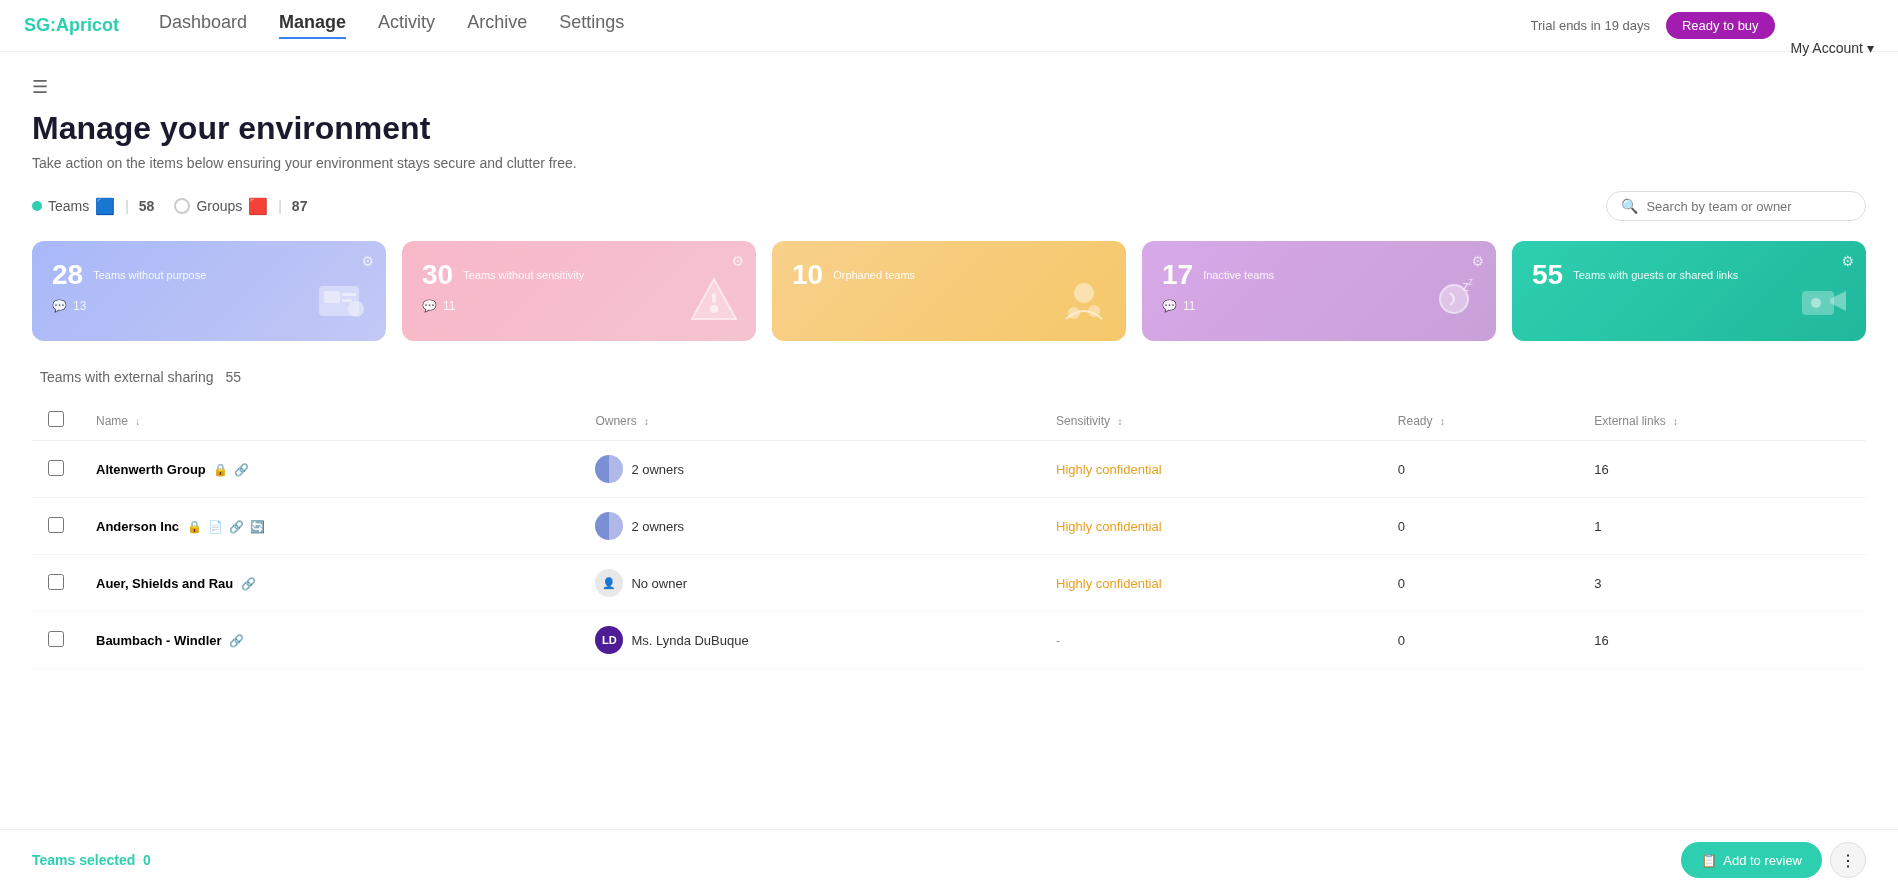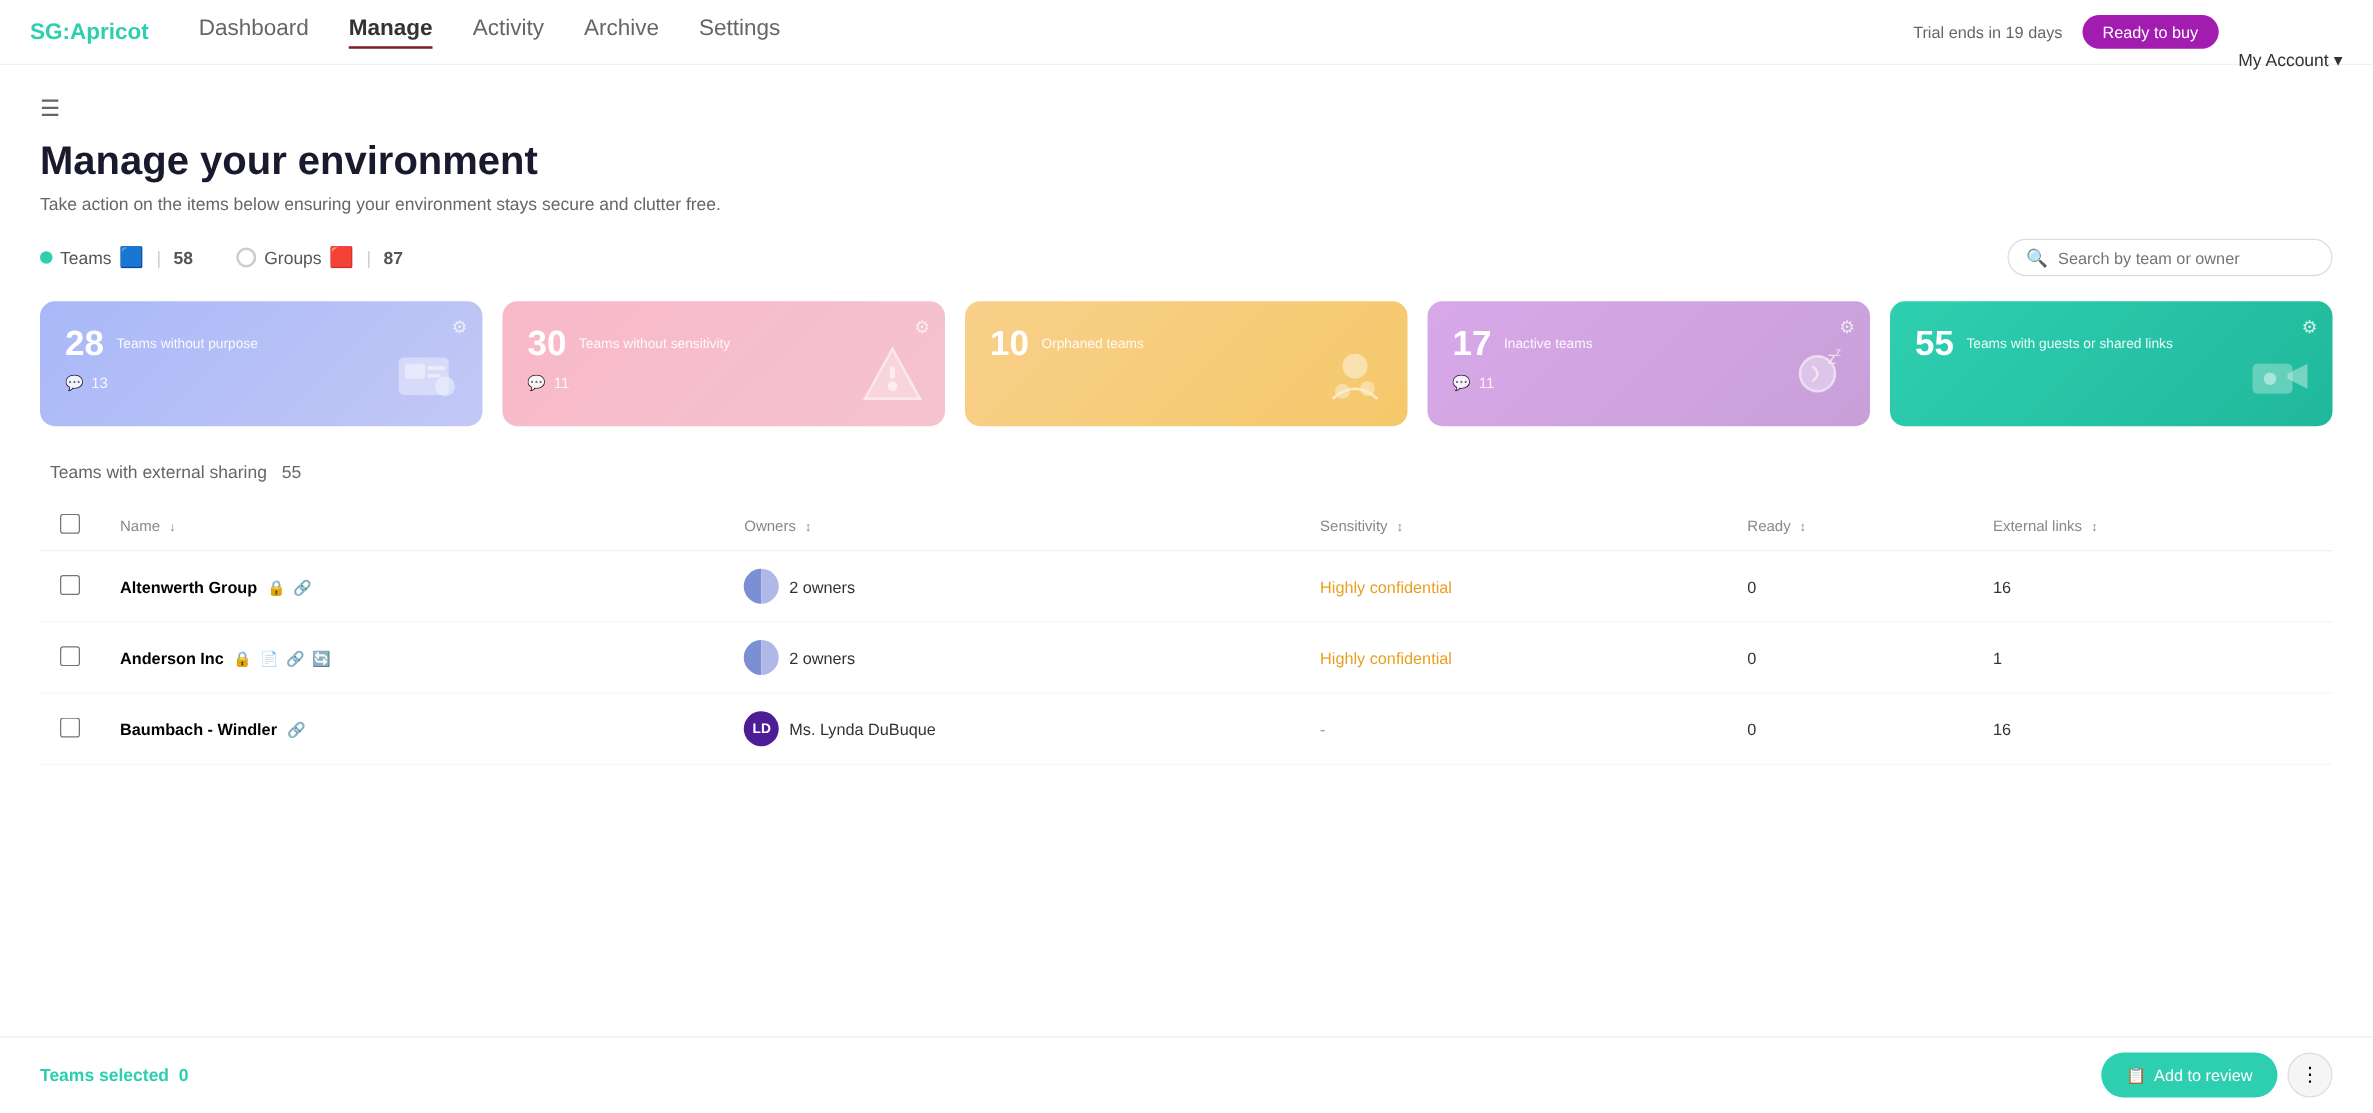--- a/index.html
+++ b/index.html
@@ -7,41 +7,41 @@
 
     
     .navbar {
       display: flex; align-items: center; padding: 0 24px; height: 52px;
       border-bottom: 1px solid #eee; position: sticky; top: 0; background: #fff; z-index: 100;
     }
     .logo { font-size: 18px; font-weight: 700; color: #333; margin-right: 40px; }
     .logo span { color: #2ecfb0; }
     .nav-links { display: flex; gap: 32px; flex: 1; }
     .nav-link { text-decoration: none; color: #666; font-size: 18px; padding-bottom: 4px; cursor: pointer; }
-    .nav-link.active { color: #333; font-weight: 600; border-bottom: 2px solid #7f1d1d; }
+    .nav-link.active { color: #333; font-weight: 600; border-bottom: 2px solid #3b82f6; }
     .nav-right { display: flex; align-items: center; gap: 16px; }
     .trial-text { color: #666; font-size: 13px; }
     .ready-btn {
       background: #a21caf; color: #fff; border: none; border-radius: 20px;
       padding: 6px 16px; font-size: 13px; cursor: pointer; font-weight: 500;
     }
     .account-btn { display: flex; align-items: center; gap: 4px; cursor: pointer; font-size: 14px; color: #333; border: none; background: none; margin-top: 44px; }
 
     
     .content-wrapper { display: flex; }
     .main-content { flex: 1; padding: 24px 32px; }
 
     
     .filter-icon { font-size: 18px; color: #666; margin-bottom: 12px; cursor: pointer; }
     .page-title { font-size: 32px; font-weight: 700; color: #1a1a2e; margin-bottom: 8px; }
     .page-subtitle { color: #666; font-size: 14px; margin-bottom: 20px; }
 
     
     .tabs-bar { display: flex; align-items: center; justify-content: space-between; margin-bottom: 20px; }
-    .tabs-left { display: flex; align-items: center; gap: 35px; justify-content: space-between; }
+    .tabs-left { display: flex; align-items: center; gap: 20px; justify-content: space-between; }
     .tab-item { display: flex; align-items: center; gap: 6px; cursor: pointer; font-size: 14px; color: #555; }
     .tab-dot { width: 10px; height: 10px; border-radius: 50%; background: #2ecfb0; }
     .tab-radio { width: 16px; height: 16px; border-radius: 50%; border: 2px solid #ccc; display: inline-block; }
     .tab-count { font-weight: 600; }
     .divider-v { color: #ccc; margin: 0 4px; }
     .search-box {
       display: flex; align-items: center; border: 1px solid #ddd; border-radius: 20px;
       padding: 6px 14px; gap: 8px; min-width: 260px;
     }
     .search-box input { border: none; outline: none; font-size: 13px; color: #666; width: 200px; }
@@ -333,20 +333,35 @@
                   </div>
                   <span>2 owners</span>
                 </div>
               </td>
               <td><span class="sensitivity-high">Highly confidential</span></td>
               <td>0</td>
               <td>1</td>
             </tr>
             <tr>
               <td><input type="checkbox" class="checkbox" style=""></td>
+              <td><span class="team-name">Auer, Shields and Rau</span><span class="team-icons">
+                  <span style="font-size:12px;color:#aaa;">🔗</span>
+                </span></td>
+              <td>
+                <div class="owner-cell">
+                  <div class="owner-avatar no-owner-avatar">👤</div>
+                  <span>No owner</span>
+                </div>
+              </td>
+              <td><span class="sensitivity-high">Highly confidential</span></td>
+              <td>0</td>
+              <td>3</td>
+            </tr>
+            <tr>
+              <td><input type="checkbox" class="checkbox" style=""></td>
               <td><span class="team-name">Baumbach - Windler</span><span class="team-icons">
                   <span style="font-size:12px;color:#aaa;">🔗</span>
                 </span></td>
               <td>
                 <div class="owner-cell">
                   <div class="lynda-avatar">LD</div>
                   <span>Ms. Lynda DuBuque</span>
                 </div>
               </td>
               <td><span class="sensitivity-none">-</span></td>

